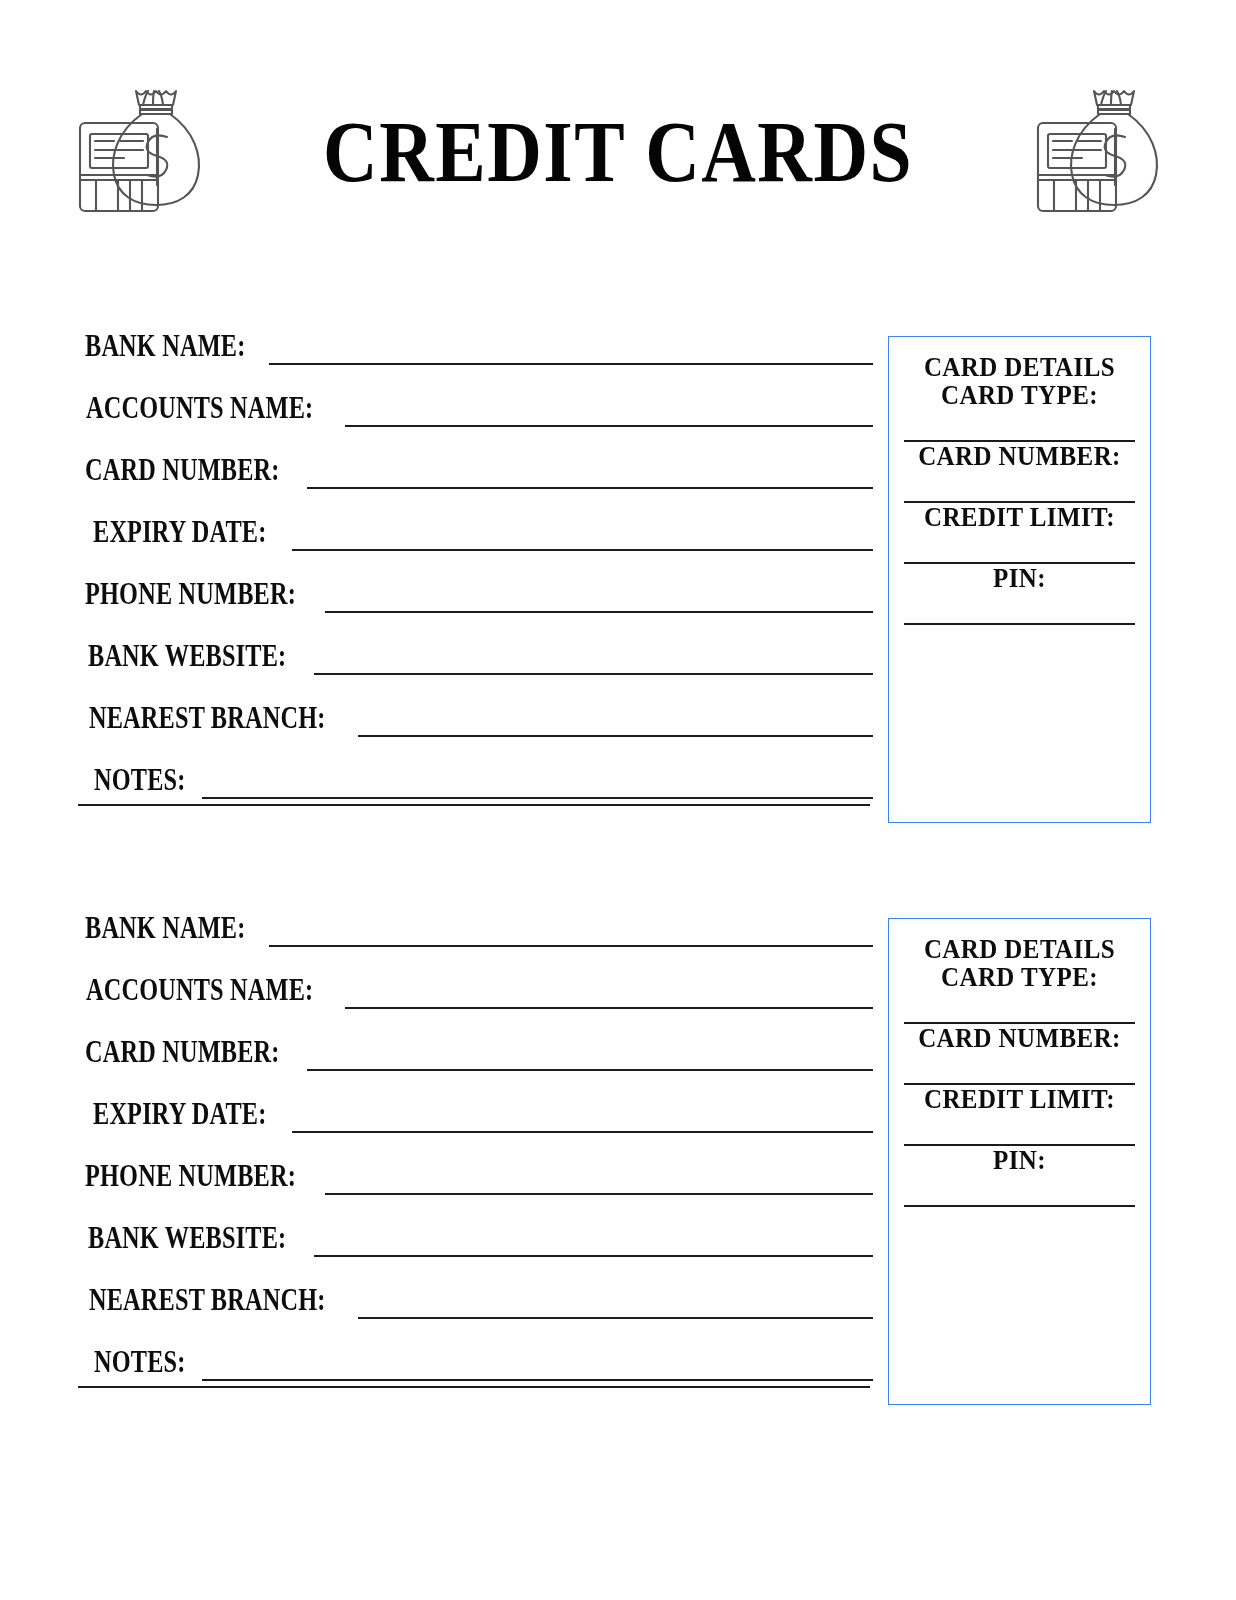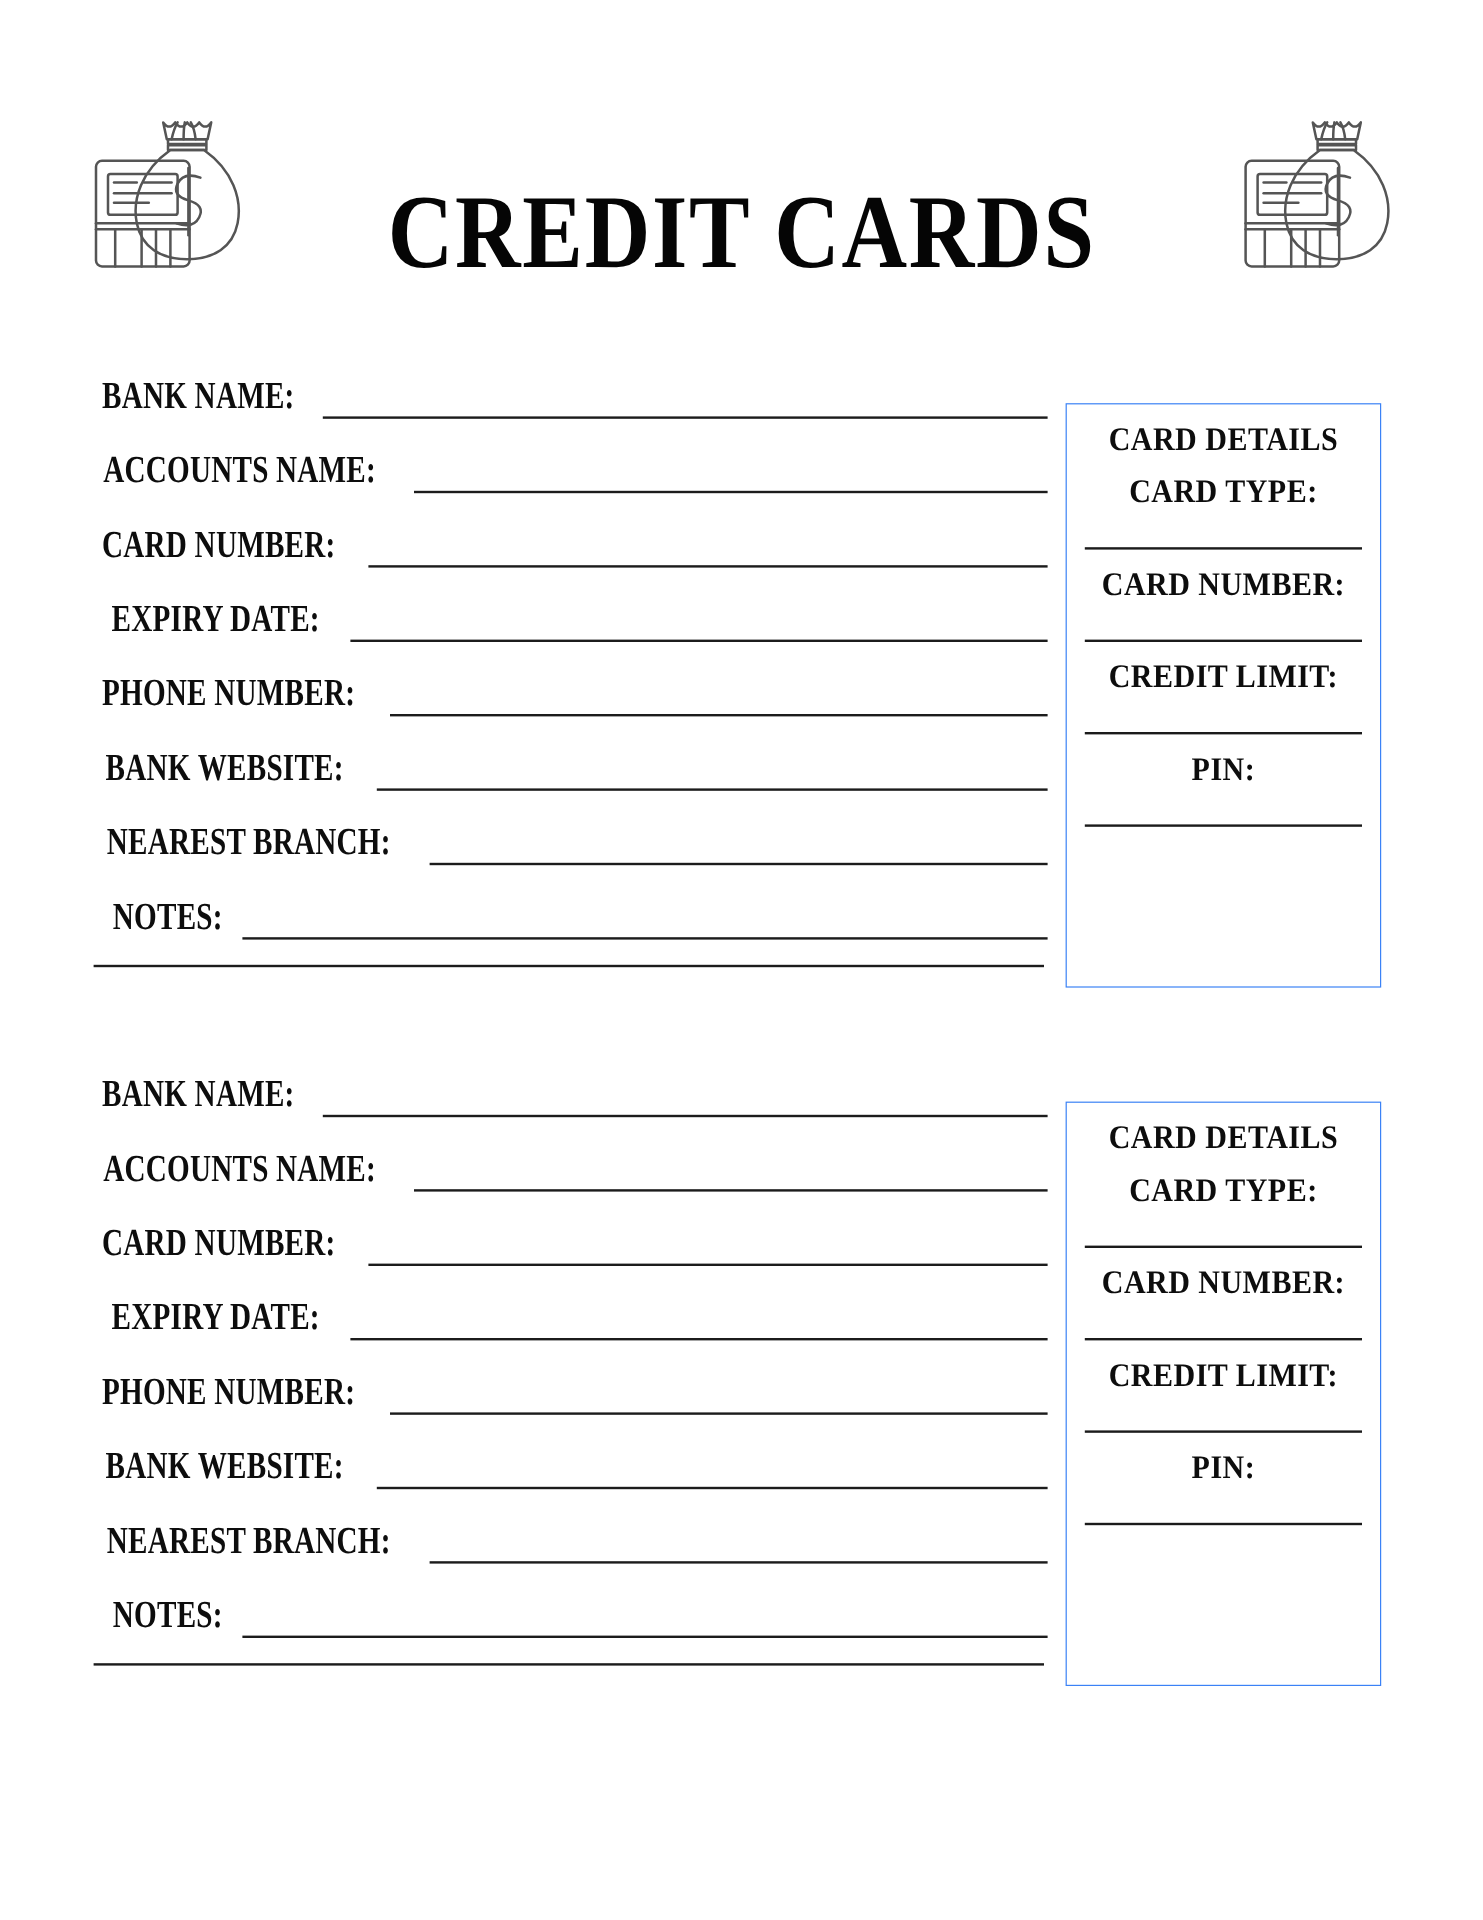--- a/index.html
+++ b/index.html
@@ -24,21 +24,21 @@
   }
 
   
   .header {
     position: absolute;
     left: 0;
     top: 72px;
     width: 1236px;
     height: 160px;
     display: flex;
-    align-items: flex-end;
+    align-items: center;
     justify-content: center;
     gap: 48px;
   }
   .header-icon {
     width: 130px;
     height: 138px;
     flex: 0 0 auto;
     display: block;
   }
   .header-icon svg { display:block; width:100%; height:100%; }
@@ -62,21 +62,21 @@
     position: absolute;
     left: 0;
     width: 1236px;
   }
   .section-a { top: 292px; }
   .section-b { top: 874px; }
 
   .fields {
     position: absolute;
     left: 78px;
-    top: 0;
+    top: 16px;
     width: 795px;
   }
   .field-row {
     position: relative;
     height: 62px;
     display: flex;
     align-items: flex-end;
     white-space: nowrap;
   }
   .field-label {
@@ -133,21 +133,20 @@
     text-align: center;
     font-family: "Liberation Serif", "DejaVu Serif", serif;
     font-weight: 700;
     font-size: 25px;
     letter-spacing: 0.4px;
     color: #0d0d0d;
     margin-top: 16px;
     transform: scaleY(1.1);
   }
   .detail-block {
-    margin-top: 16px;
   }
   .detail-label {
     text-align: center;
     font-family: "Liberation Serif", "DejaVu Serif", serif;
     font-weight: 700;
     font-size: 25px;
     letter-spacing: 0.4px;
     color: #0d0d0d;
     transform: scaleY(1.1);
   }

